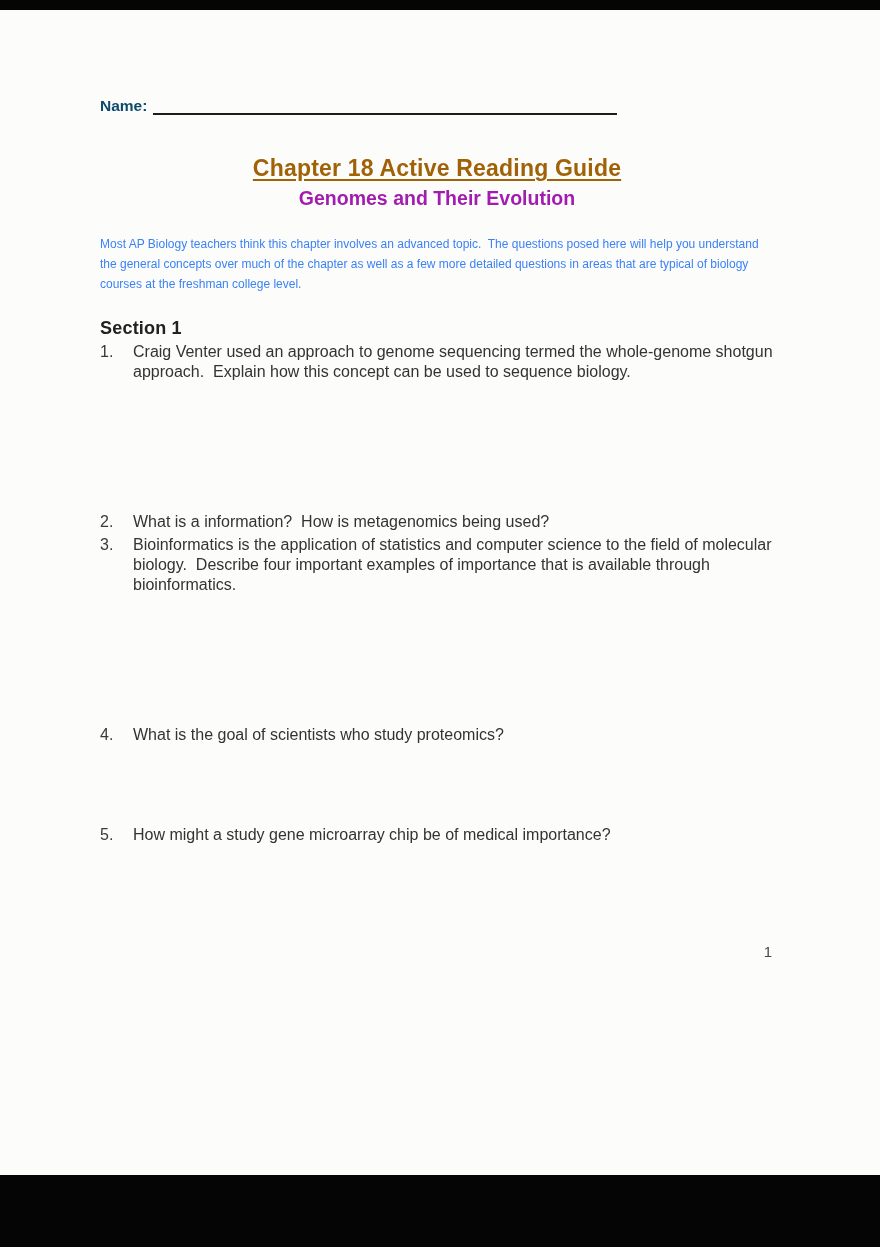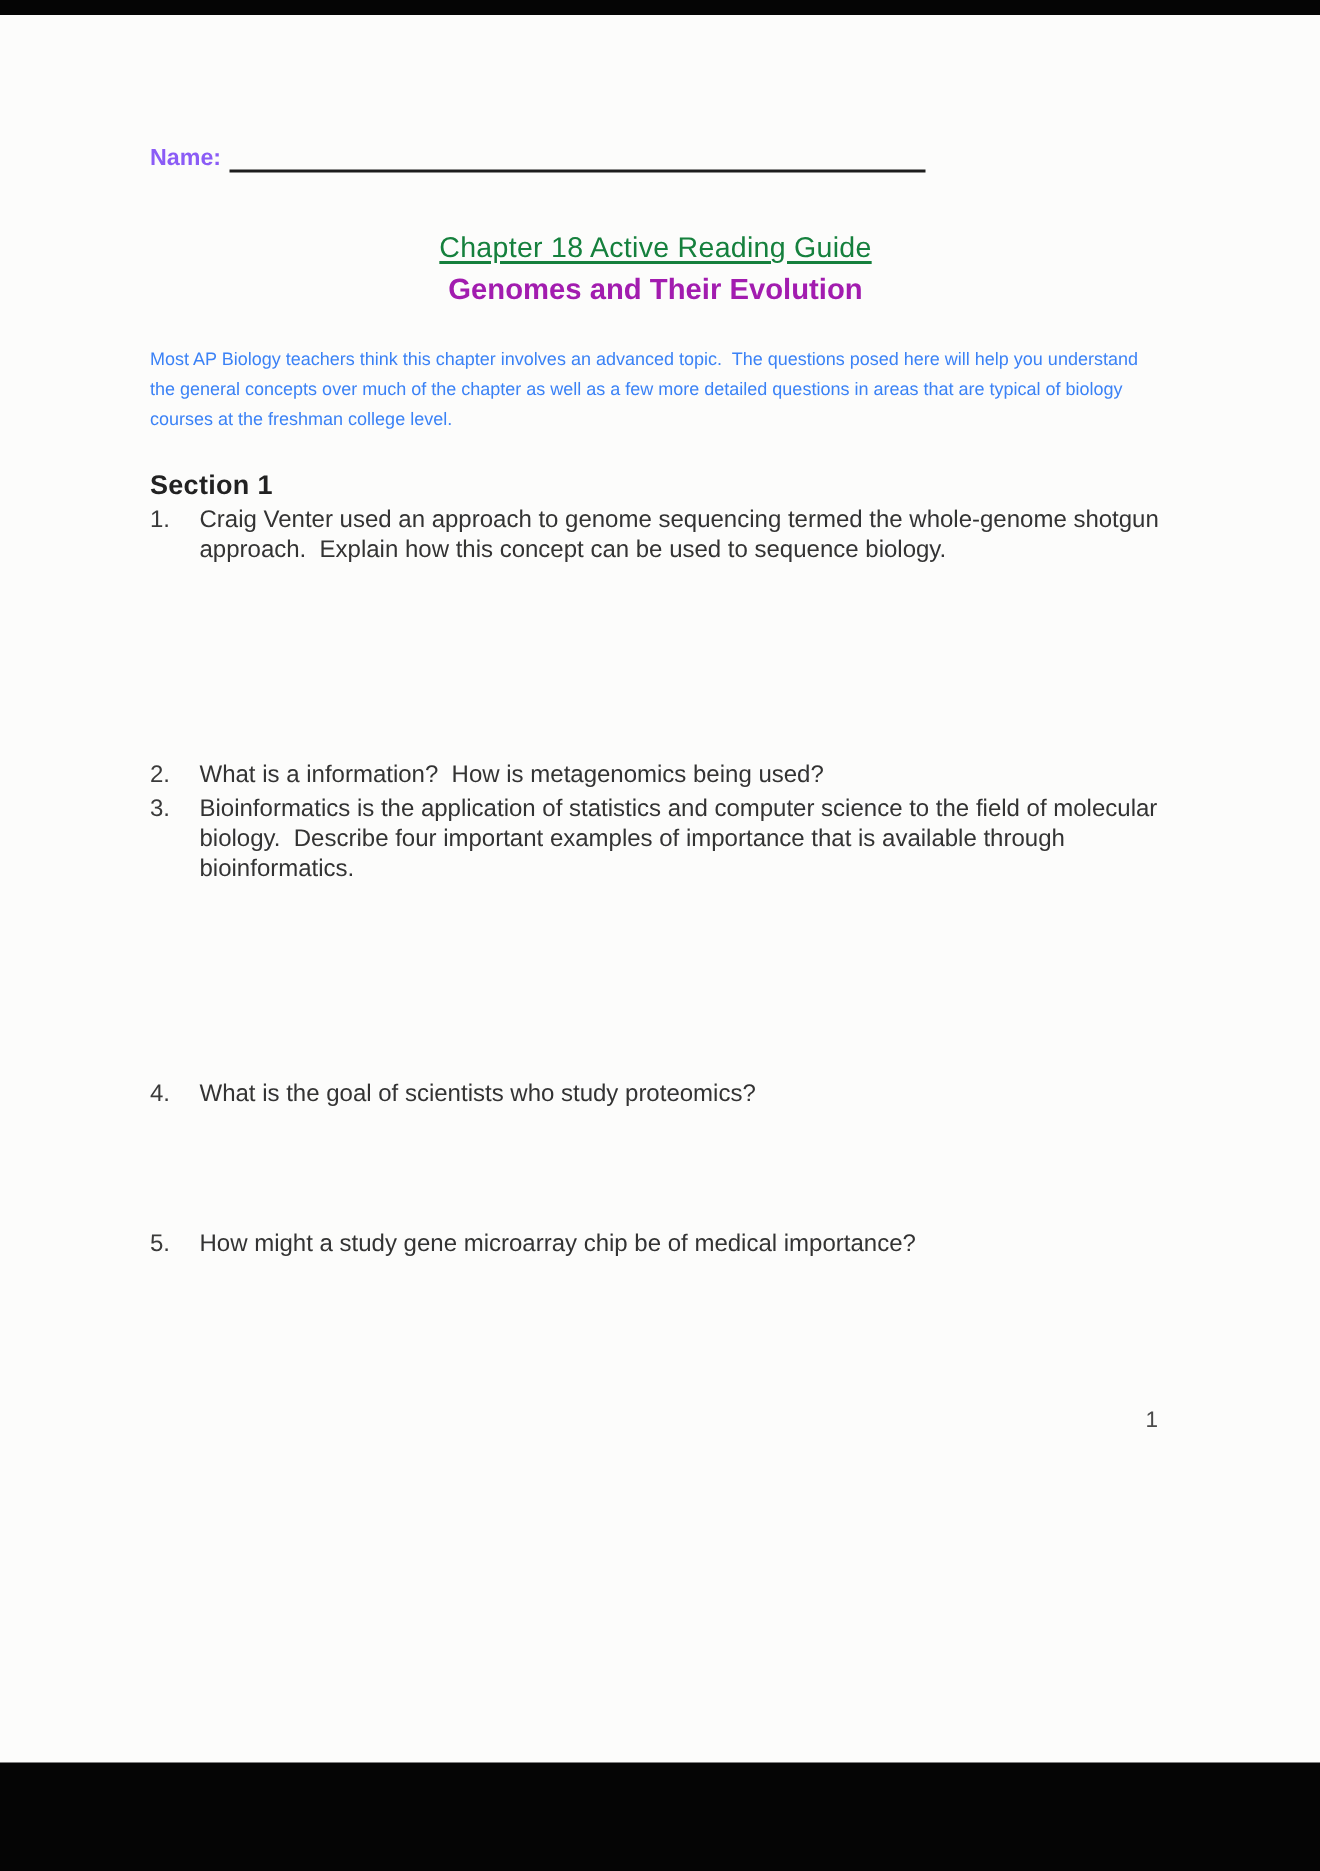--- a/index.html
+++ b/index.html
@@ -32,39 +32,39 @@
   }
   
   .name-row {
     display: flex;
     align-items: flex-end;
     height: 20px;
   }
   .name-label {
     font-weight: bold;
     font-size: 15.5px;
-    color: #8b5cf6;
+    color: #0c4a6e;
     margin-right: 6px;
     white-space: nowrap;
   }
   .name-underline {
     display: inline-block;
     width: 464px;
     border-bottom: 2px solid #1d1d1d;
     height: 16px;
   }
   
   .title-block {
     margin-top: 40px;
     text-align: center;
   }
   .title-main {
-    font-size: 19px;
-    font-weight: normal;
-    color: #15803d;
+    font-size: 23px;
+    font-weight: bold;
+    color: #a16207;
     text-decoration: underline;
     text-decoration-thickness: 2px;
     text-underline-offset: 3px;
     letter-spacing: 0.2px;
   }
   .title-sub {
     font-size: 19.5px;
     font-weight: bold;
     color: #a21caf;
     margin-top: 5px;

